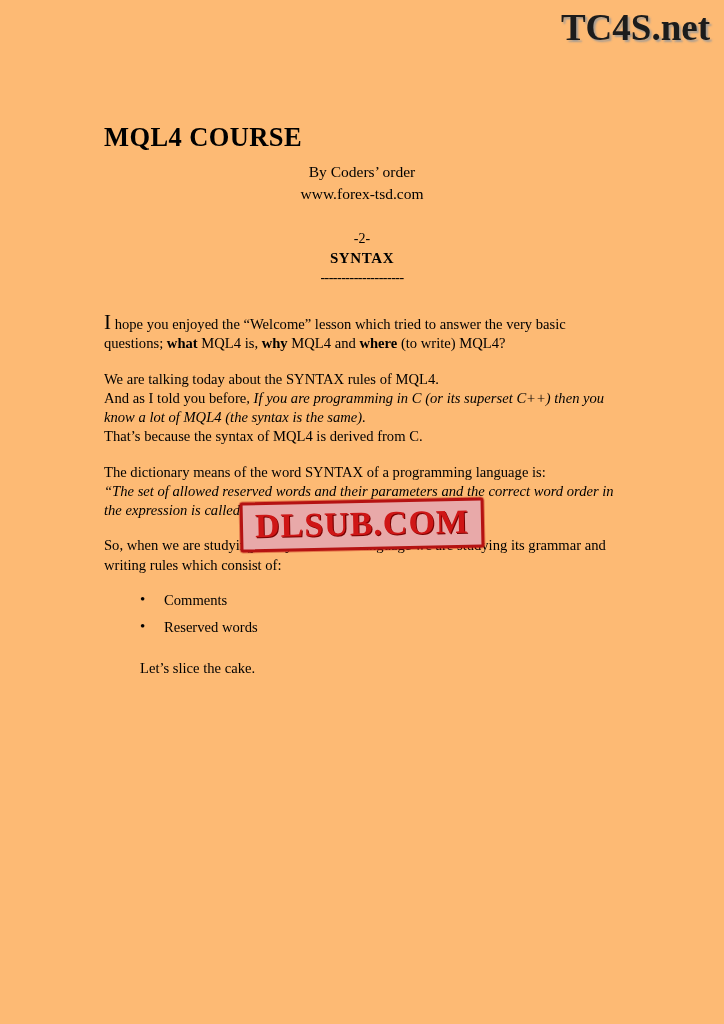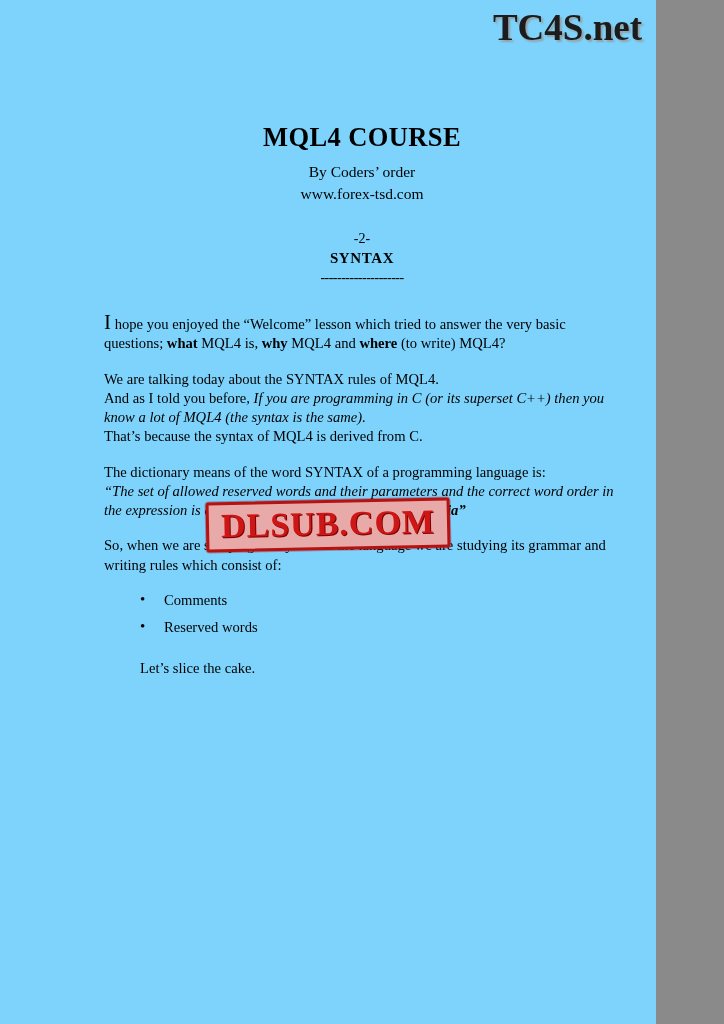--- a/index.html
+++ b/index.html
@@ -5,23 +5,23 @@
   html, body {
     margin: 0;
     padding: 0;
     background: #8a8a8a;
   }
   body {
     font-family: "Liberation Serif", serif;
   }
   .page {
     position: relative;
-    width: 656px;
+    width: 724px;
     height: 1024px;
-    background: #7dd3fc;
+    background: #fdba74;
     overflow: hidden;
     box-sizing: border-box;
   }
 
   
   .tc4s {
     position: absolute;
     top: 6px;
     right: 14px;
     font-family: "Liberation Serif", serif;
@@ -67,21 +67,20 @@
     position: absolute;
     left: 104px;
     top: 120px;
     width: 516px;
     font-size: 14.6px;
     color: #000;
     line-height: 1.32;
   }
 
   .title {
-    text-align: center;
     font-weight: bold;
     font-size: 26.5px;
     letter-spacing: 0.4px;
     margin: 0 0 6px 0;
   }
   .sub {
     text-align: center;
     font-size: 15.5px;
     margin: 0;
     line-height: 1.4;

